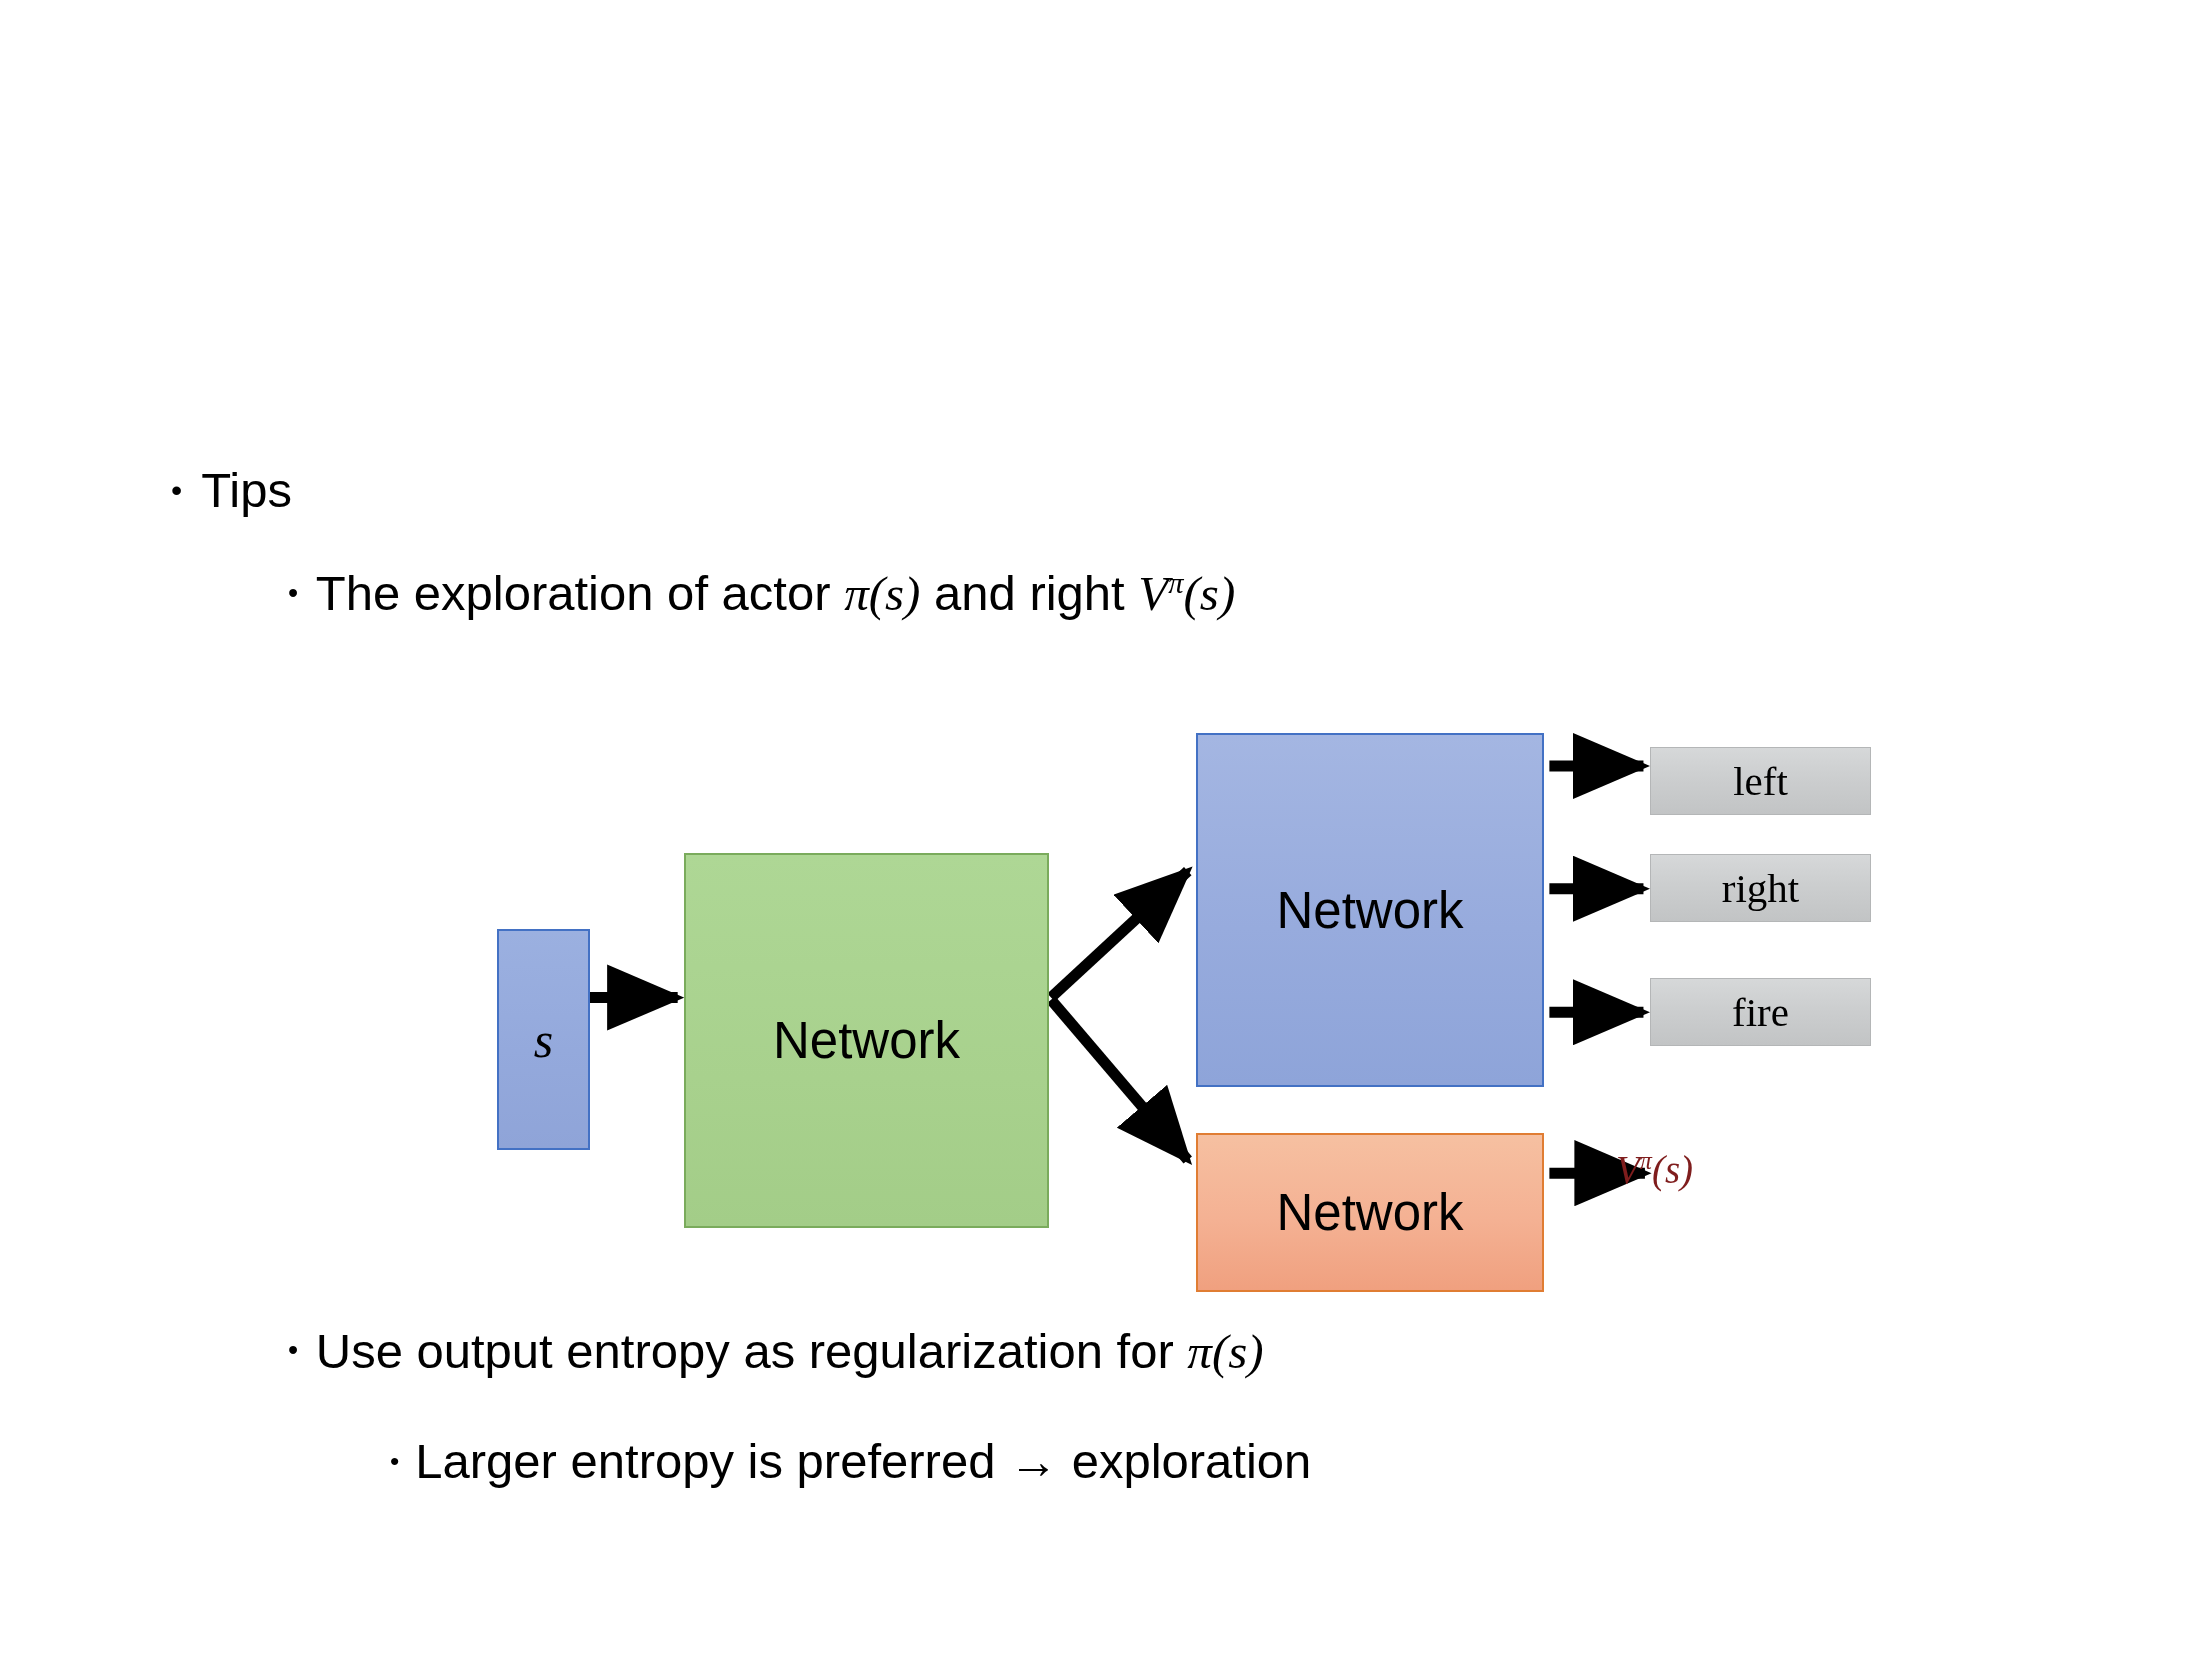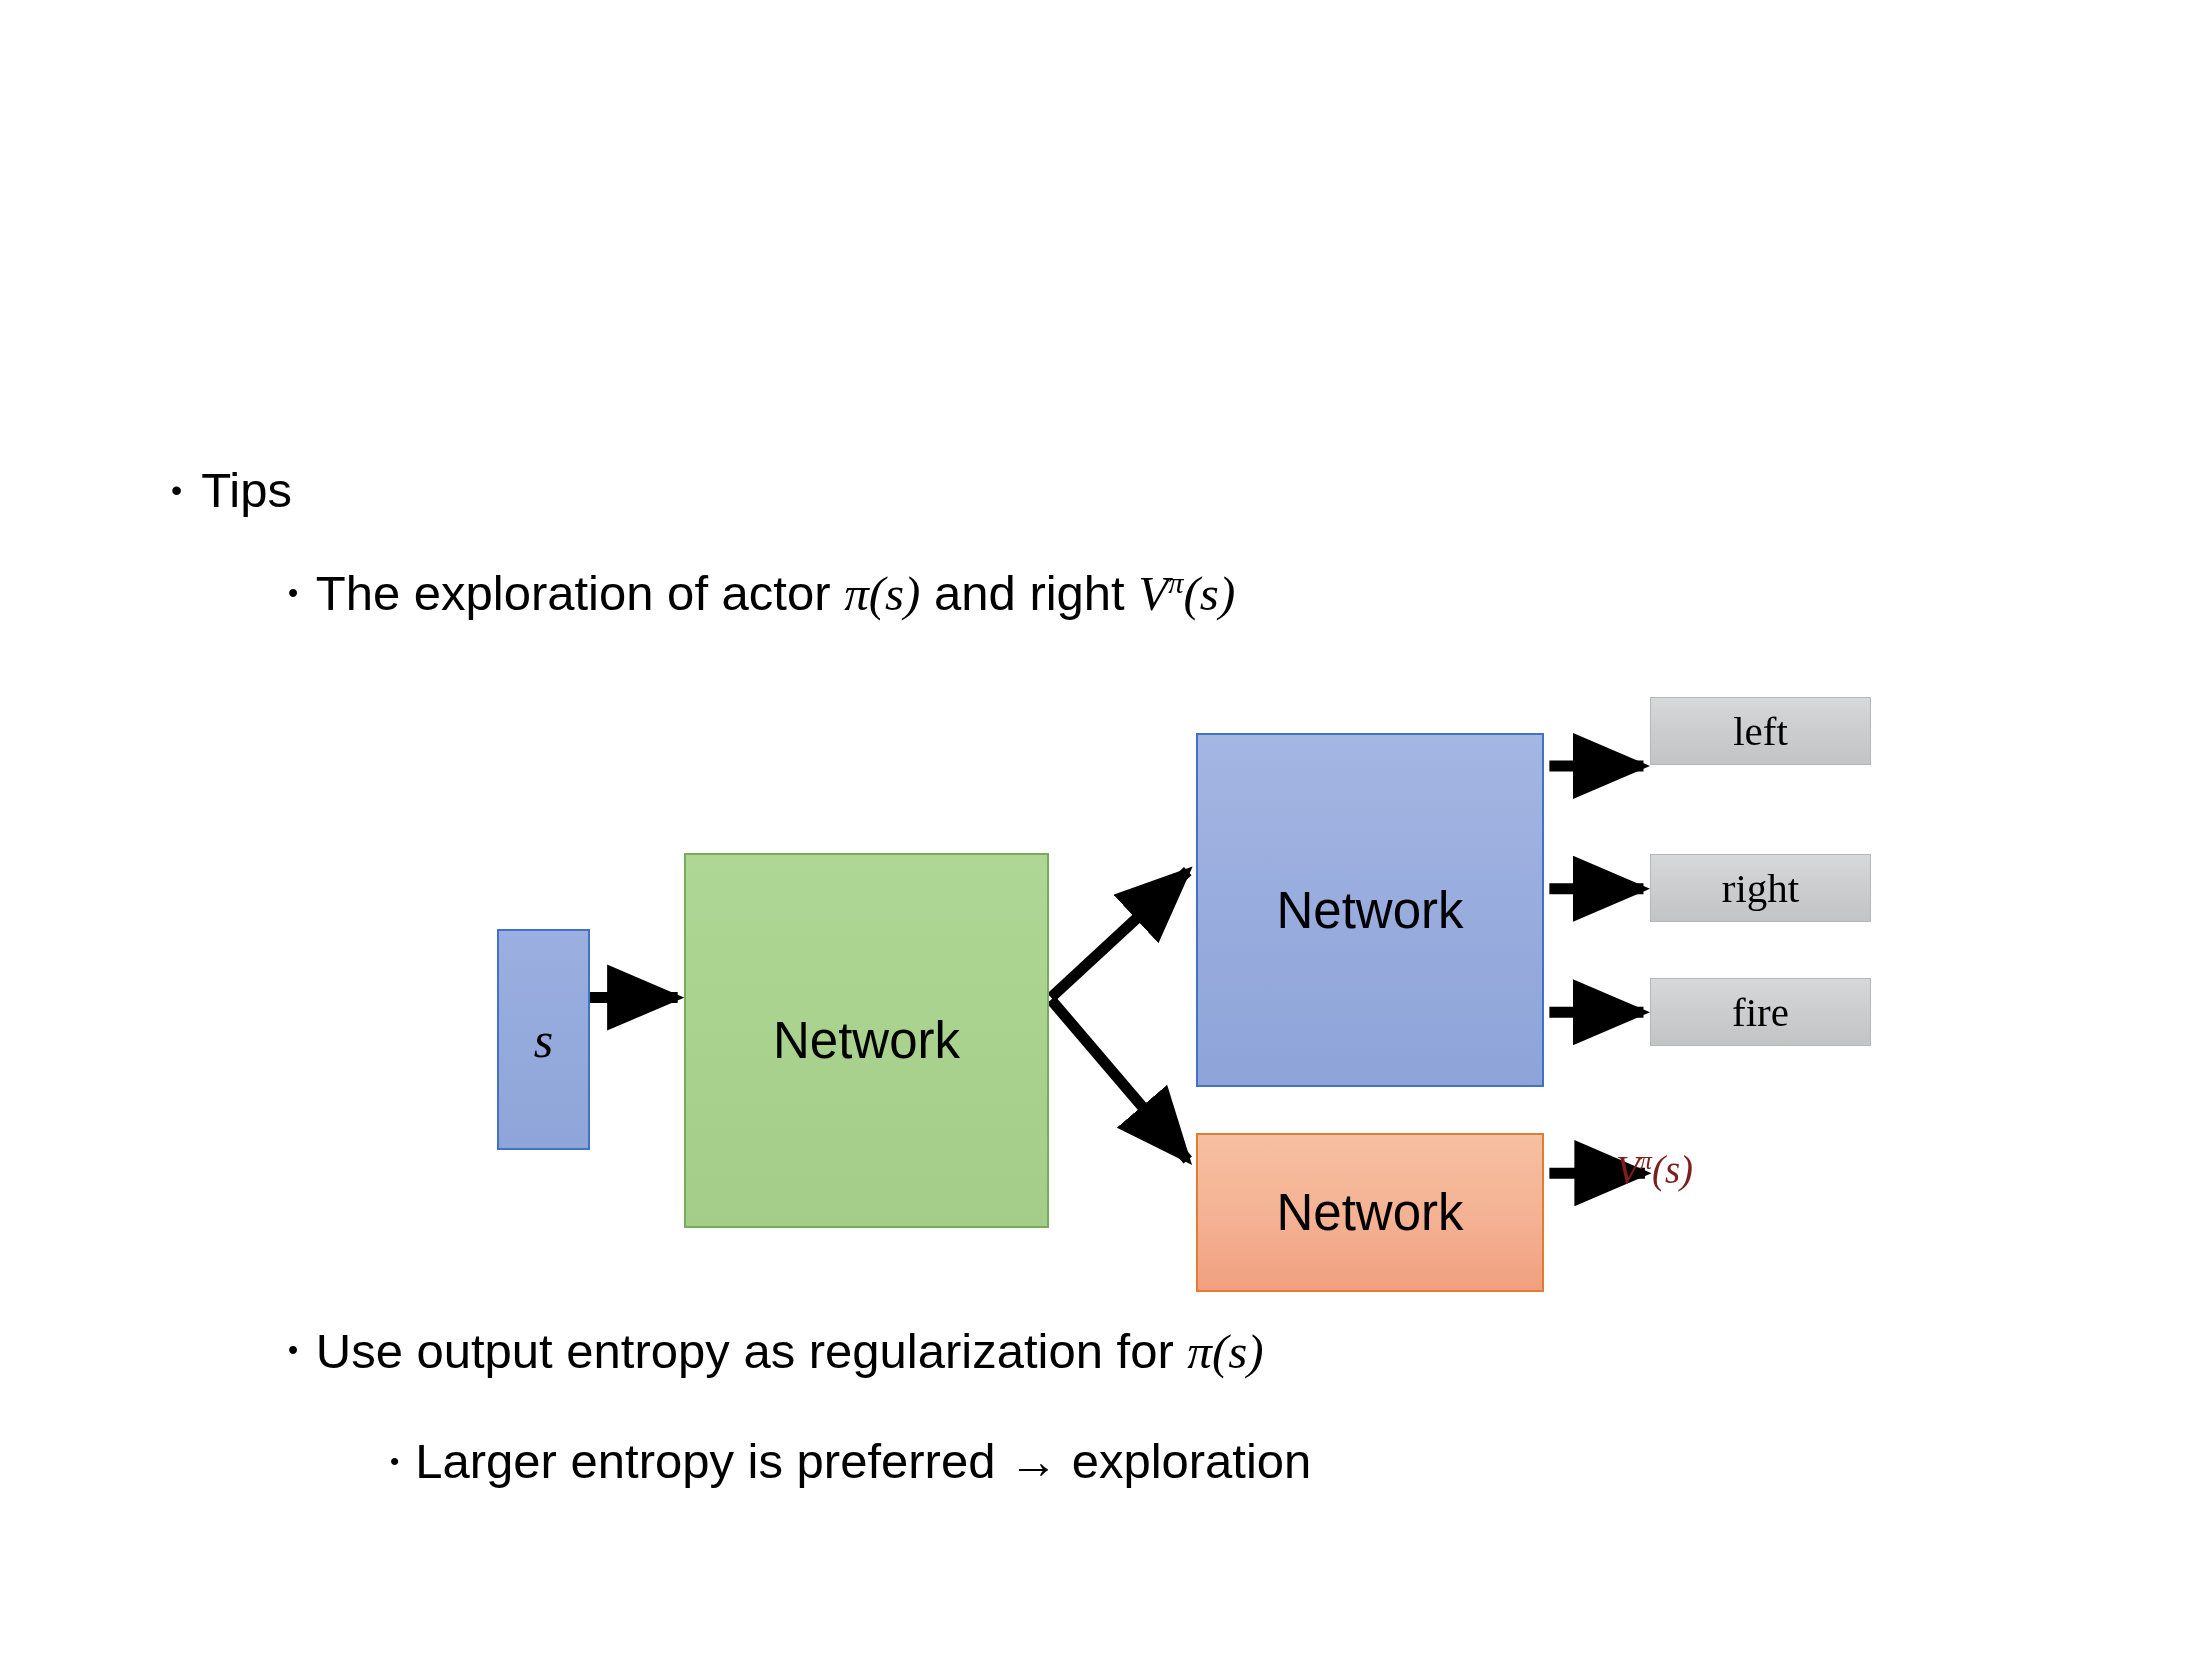--- a/index.html
+++ b/index.html
@@ -200,21 +200,21 @@
     align-items: center;
     justify-content: center;
     width: 221px;
     height: 68px;
     background: linear-gradient(180deg, #d6d8d9 0%, #cccecf 45%, #c2c4c5 100%);
     border: 1.5px solid #b4b6b7;
     font-family: "Liberation Serif", serif;
     font-size: 41px;
     color: #000000;
   }
-  #action-left  { left: 1650px; top: 697px; text-align: center; }
+  #action-left  { left: 1650px; top: 747px; text-align: center; }
   #action-right { left: 1650px; top: 854px; }
   #action-fire  { left: 1650px; top: 978px; }
 
   
   #critic-output {
     position: absolute;
     left: 1616px;
     top: 1147px;
     font-family: "Liberation Serif", serif;
     font-style: italic;

